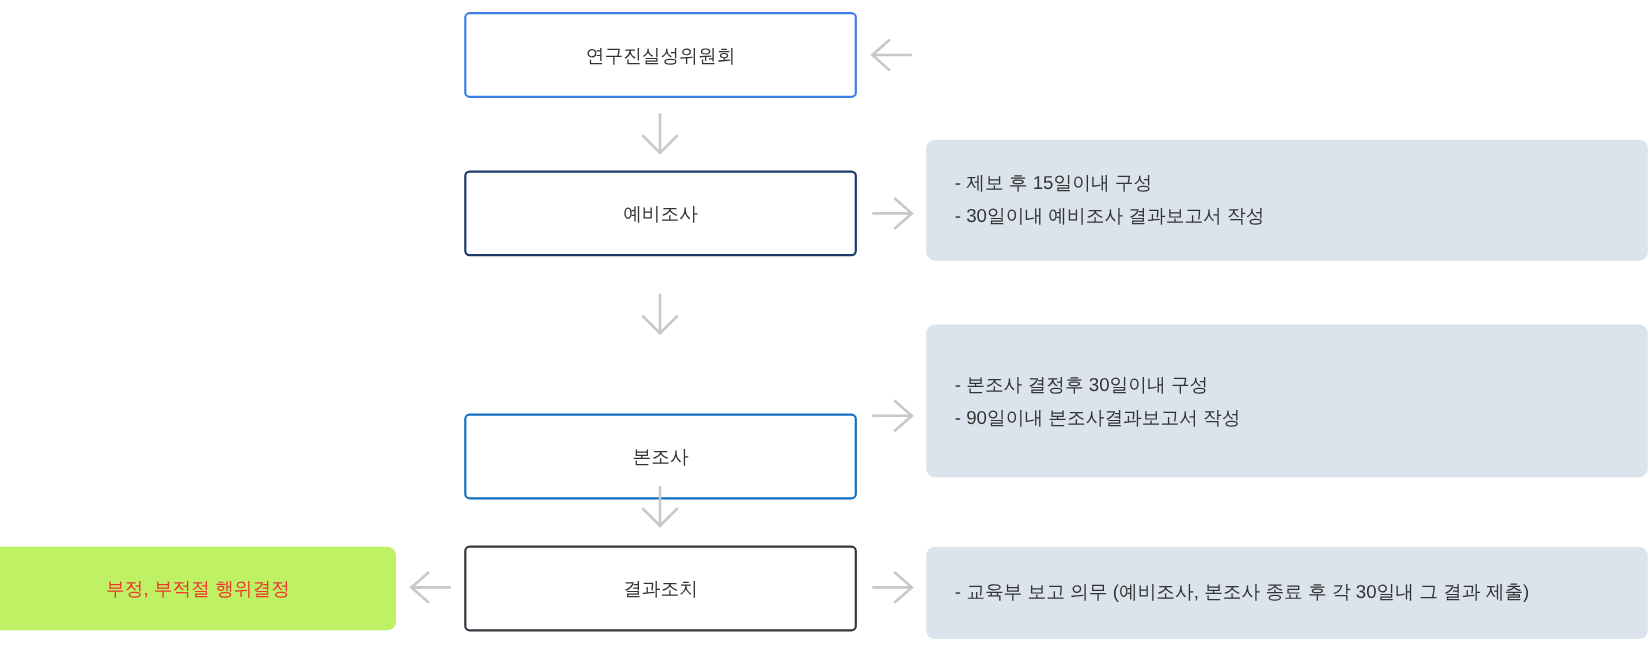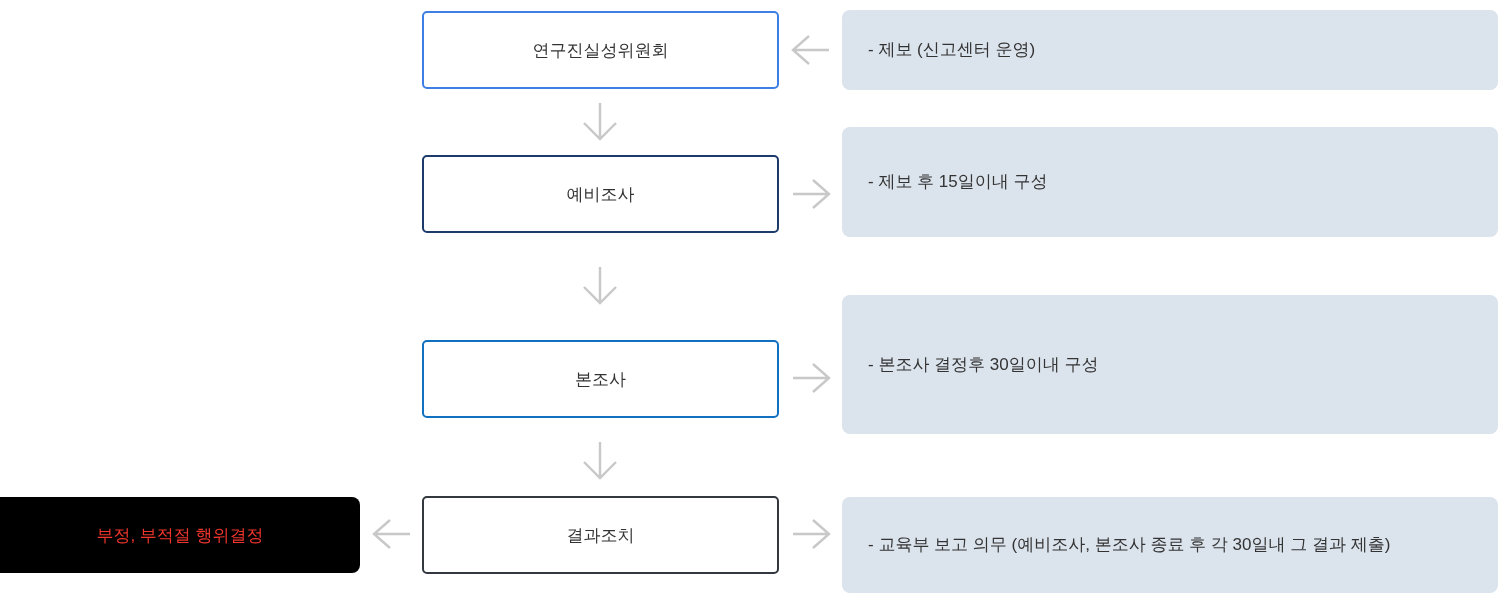--- a/index.html
+++ b/index.html
@@ -34,21 +34,21 @@
     left: 842px;
     width: 656px;
     background: #dbe3ec;
     border-radius: 8px;
     display: flex;
     align-items: center;
   }
   .panel-0 { top: 10px;  height: 80px; }
   .panel-1 { top: 127px; height: 110px; }
   .panel-2 { top: 295px; height: 139px; }
-  .panel-3 { top: 497px; height: 96px; }
+  .panel-3 { top: 497px; height: 84px; }
   .panel-lines { padding: 0 20px 0 26px; font-size: 17px; line-height: 30px; color: #333333; }
 
   
   .result-panel {
     position: absolute;
     left: 0; top: 497px;
     width: 360px; height: 76px;
     background: #ededed;
     border-radius: 0 8px 8px 0;
     display: flex;
@@ -74,21 +74,21 @@
 <body>
 
 <div class="stage">
 
   <div class="node node-0" style="border-color: rgb(62, 127, 230);">
     <span>연구진실성위원회</span>
   </div>
   <div class="node node-1" style="border-color: rgb(28, 58, 106);">
     <span>예비조사</span>
   </div>
-  <div class="node node-2" style="border-color: rgb(18, 112, 192);">
+  <div class="node node-2" style="border-color: rgb(18, 112, 192); margin-top: 36px;">
     <span>본조사</span>
   </div>
   <div class="node node-3" style="border-color: rgb(51, 56, 63); text-align: right;">
     <span>결과조치</span>
   </div>
 
   <div class="arrow arrow-down-0">
     <svg width="44" height="42" viewBox="0 0 44 42" fill="none">
       <path d="M22 2 V36 M6 22 L22 38 L38 22" stroke="#c8c8c8" stroke-width="2.4" fill="none"></path>
     </svg>
@@ -123,41 +123,38 @@
     <svg width="40" height="32" viewBox="0 0 40 32" fill="none">
       <path d="M2 16 H36 M22 2 L38 16 L22 30" stroke="#c8c8c8" stroke-width="2.4" fill="none"></path>
     </svg>
   </div>
   <div class="arrow arrow-left-3">
     <svg width="40" height="32" viewBox="0 0 40 32" fill="none">
       <path d="M38 16 H4 M18 2 L2 16 L18 30" stroke="#c8c8c8" stroke-width="2.4" fill="none"></path>
     </svg>
   </div>
 
-  <div class="panel panel-0">
-    <div class="panel-lines">
-      <div>- 제보 (신고센터 운영)</div>
-    </div>
-  </div>
 
   <div class="panel panel-1">
     <div class="panel-lines">
       <div>- 제보 후 15일이내 구성</div>
+      <div>- 30일이내 예비조사 결과보고서 작성</div>
     </div>
   </div>
 
   <div class="panel panel-2">
     <div class="panel-lines">
       <div>- 본조사 결정후 30일이내 구성</div>
+      <div>- 90일이내 본조사결과보고서 작성</div>
     </div>
   </div>
 
   <div class="panel panel-3">
     <div class="panel-lines">
       <div>- 교육부 보고 의무 (예비조사, 본조사 종료 후 각 30일내 그 결과 제출)</div>
     </div>
   </div>
 
-  <div class="result-panel" style="background: #000000; color: rgb(240, 53, 45); justify-content: center;">
+  <div class="result-panel" style="background: #bef264; color: rgb(240, 53, 45); justify-content: center;">
     <span>부정, 부적절 행위결정</span>
   </div>
 
 </div>
 
 </body></html>

